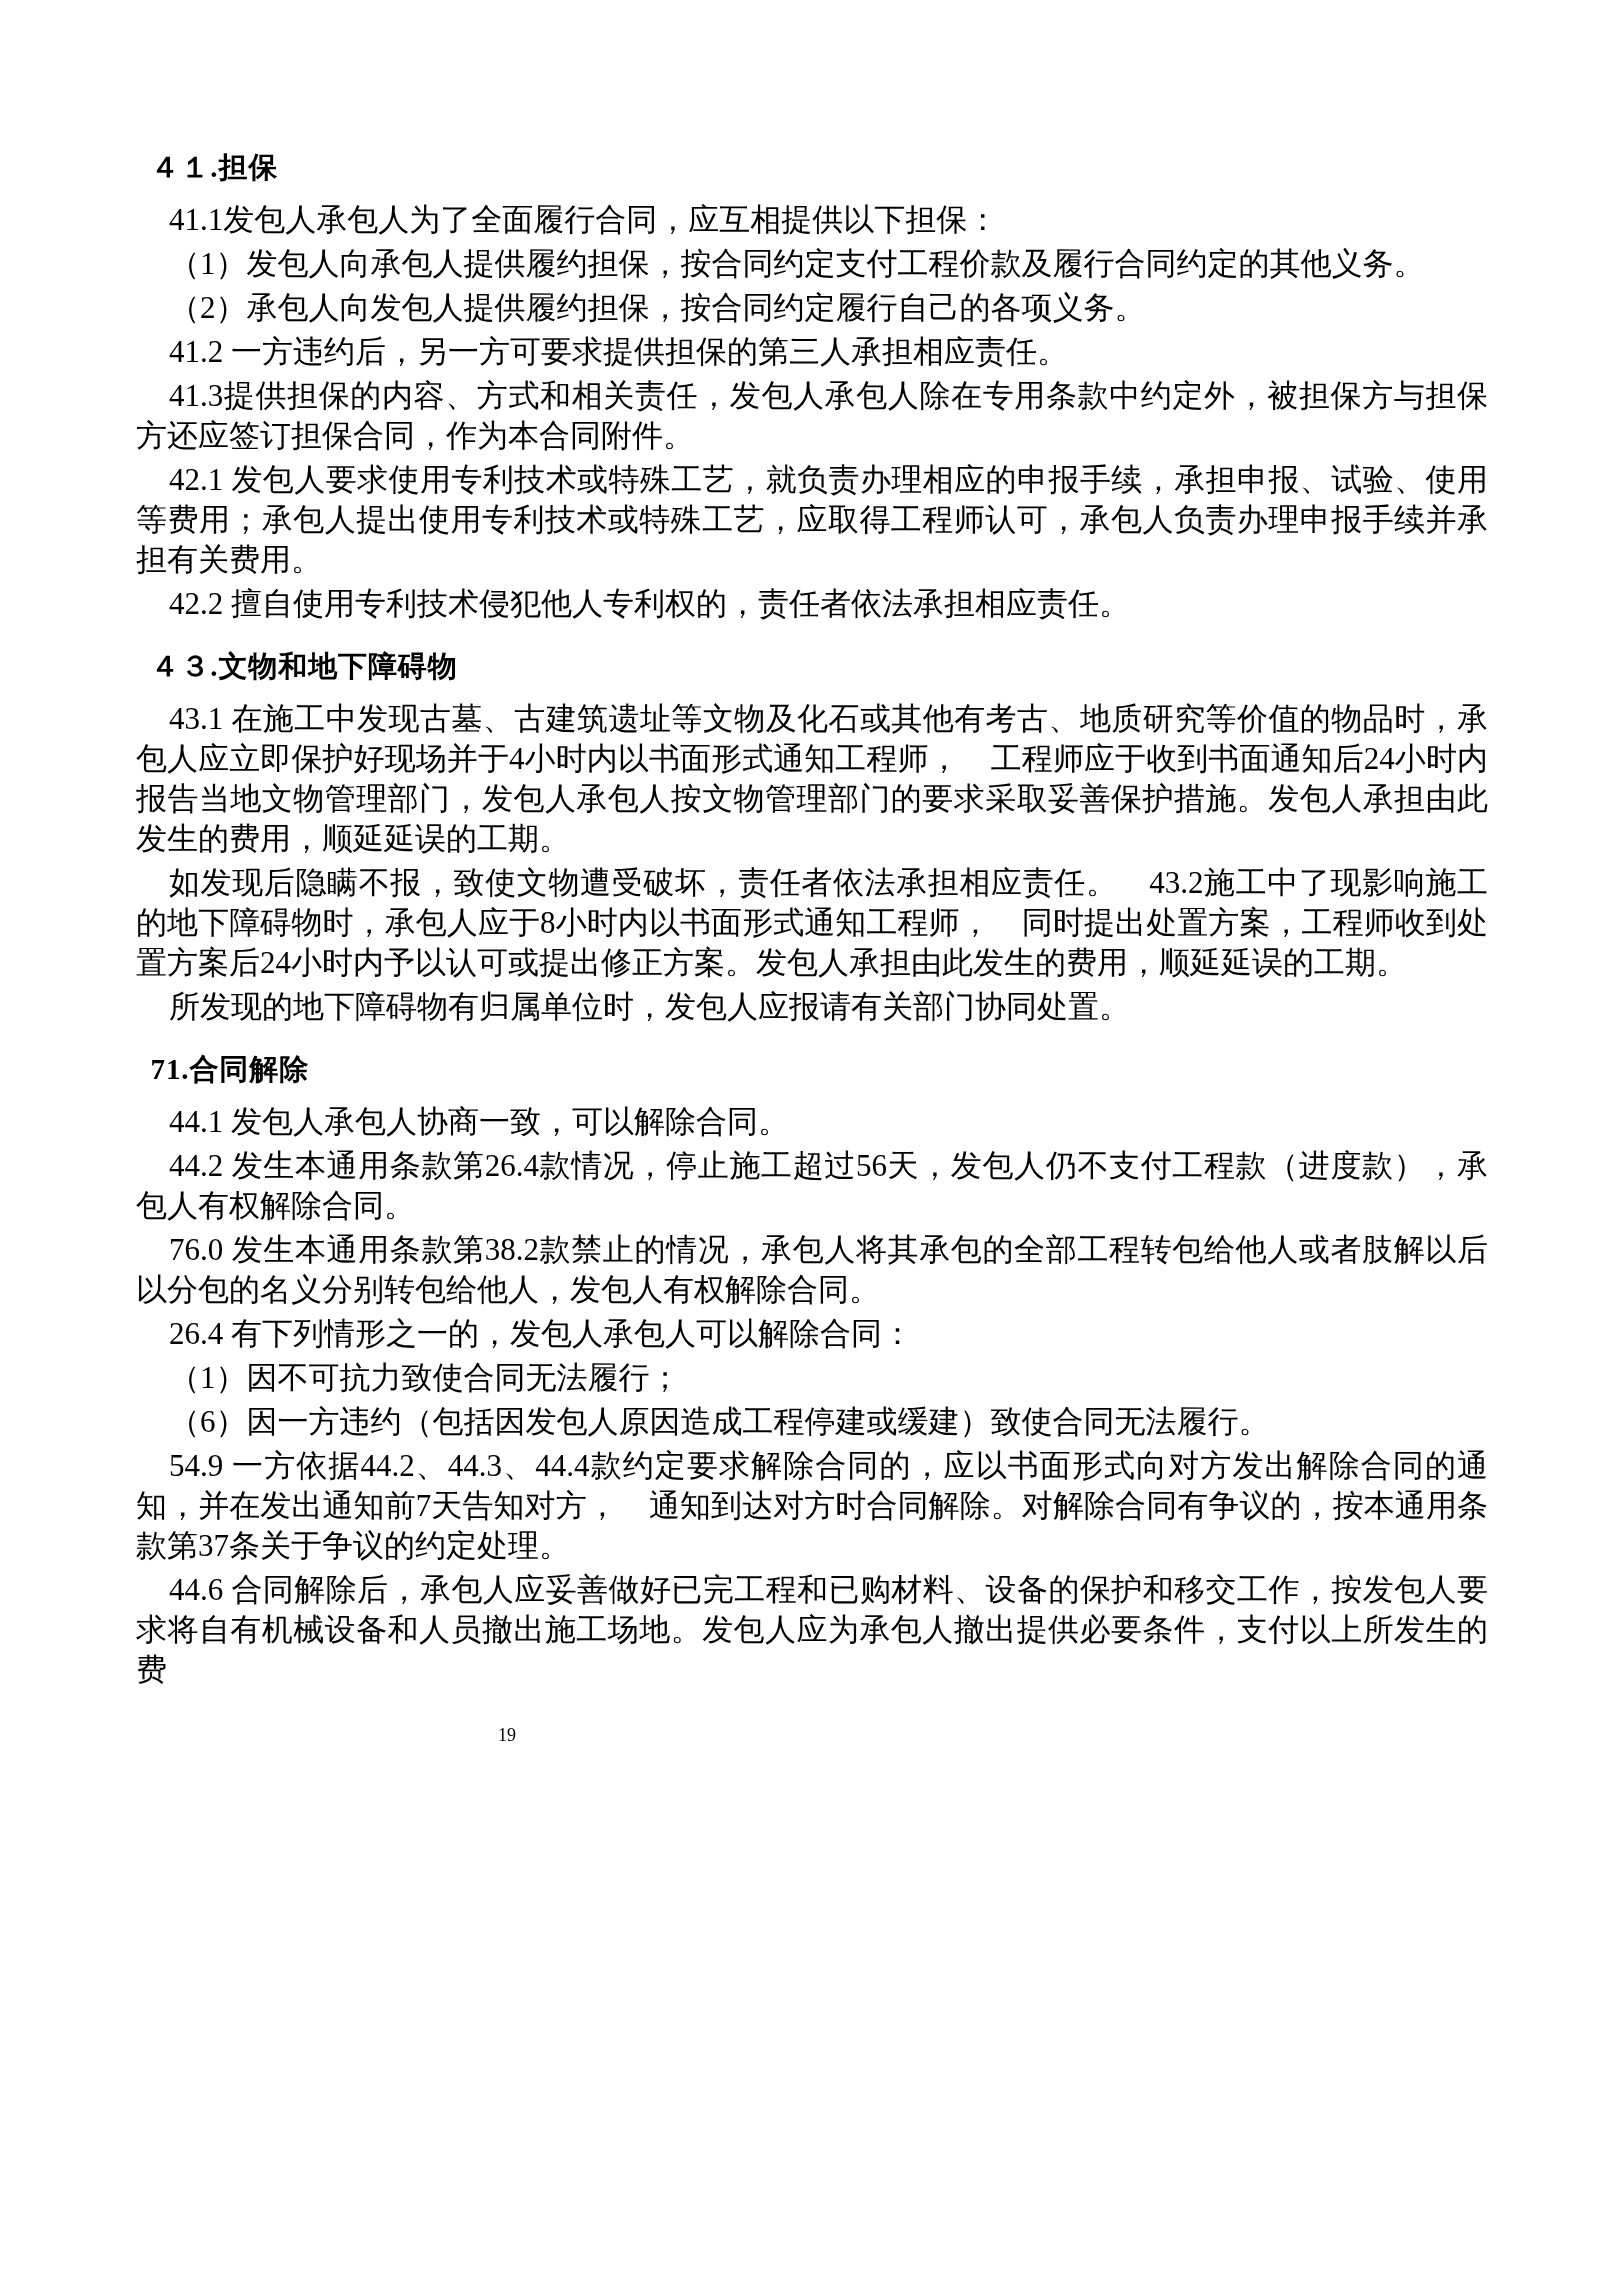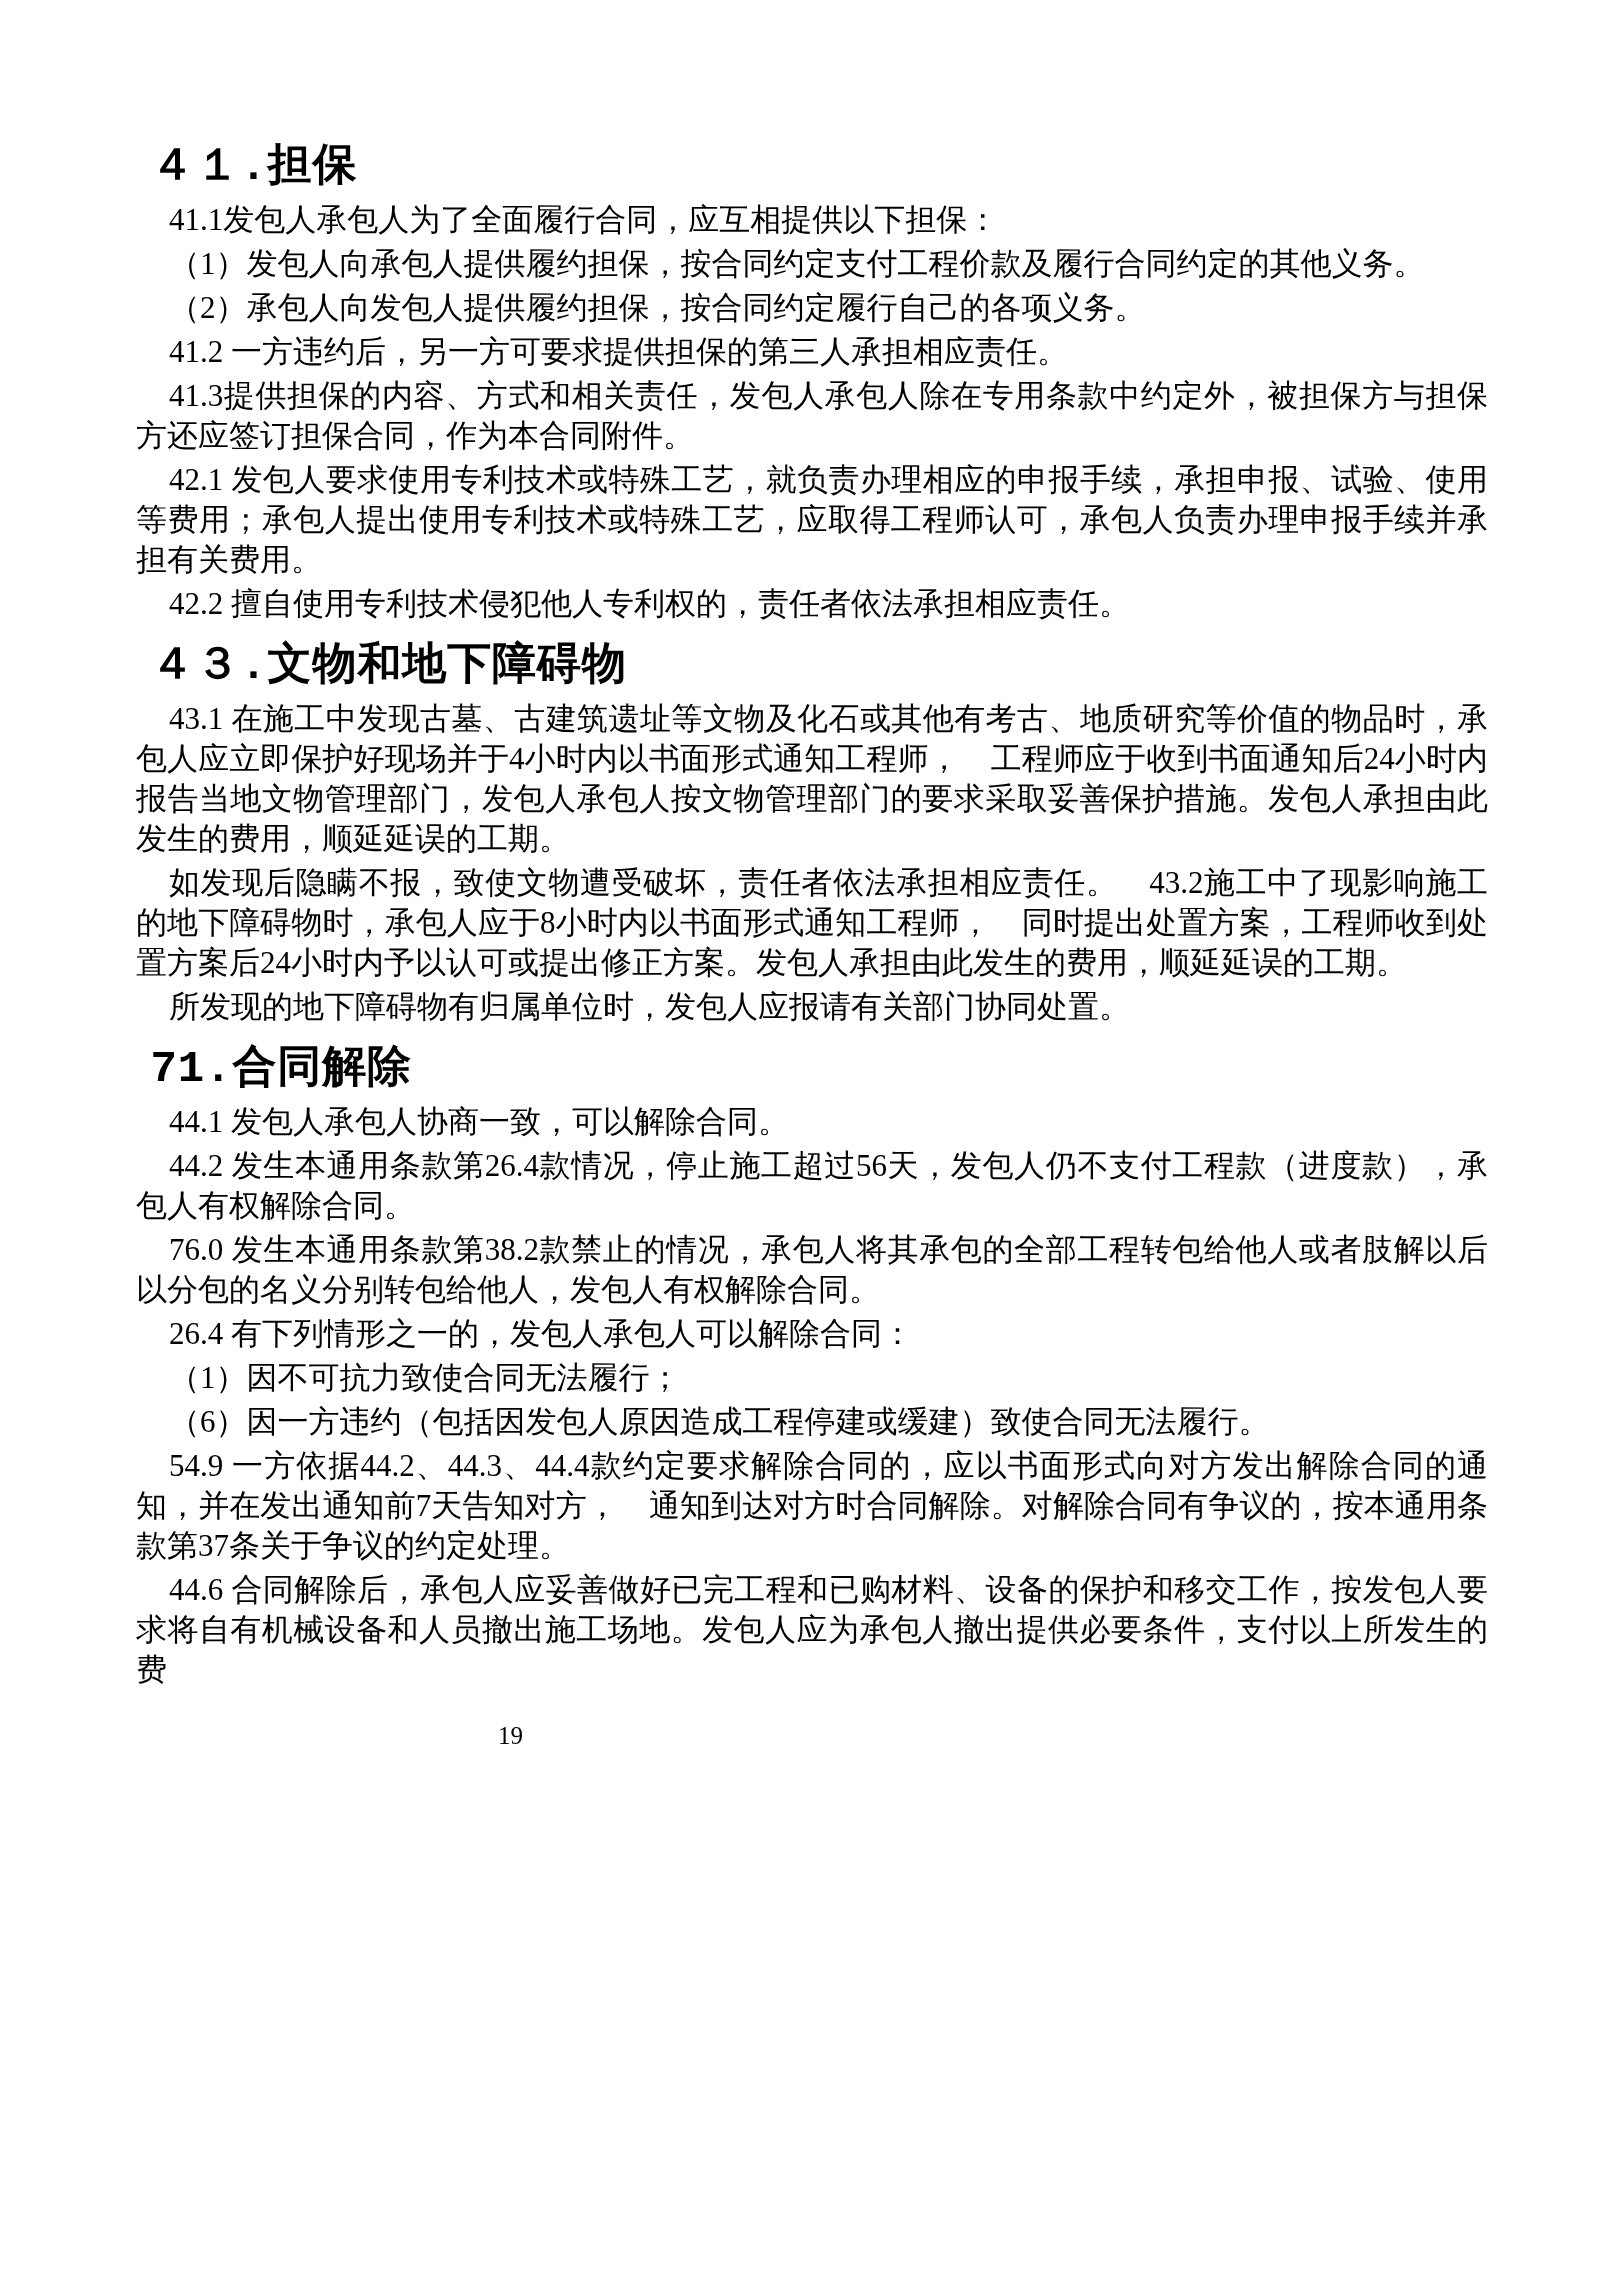--- a/index.html
+++ b/index.html
@@ -15,41 +15,41 @@
   .page {
     position: absolute;
     top: 0; left: 0;
     width: 1623px;
     height: 2294px;
     padding: 145px 135px 0 136px;
     background: #ffffff;
   }
   .section { margin: 0; }
   .heading {
-    font-family: Liberation Mono, monospace;
+    font-family: Liberation Serif, serif;
     font-weight: bold;
-    font-size: 44px;
+    font-size: 29px;
     line-height: 44px;
     margin: 20px 0 11px 14.5px;
     letter-spacing: 0.9px;
   }
   .section:first-child .heading { margin-top: 0; }
   .para {
     font-size: 31px;
     line-height: 40px;
     text-indent: 33px;
     text-align: justify;
     margin: 4px 0;
     word-break: break-all;
   }
   .footer {
     position: absolute;
     top: 1720px;
     left: 498px;
-    font-size: 25px;
+    font-size: 18px;
     line-height: 31px;
     font-family: "Liberation Serif", "DejaVu Serif", serif;
   }
 </style>
 </head>
 <body>
 
 <div class="page">
 
   <div class="section">

